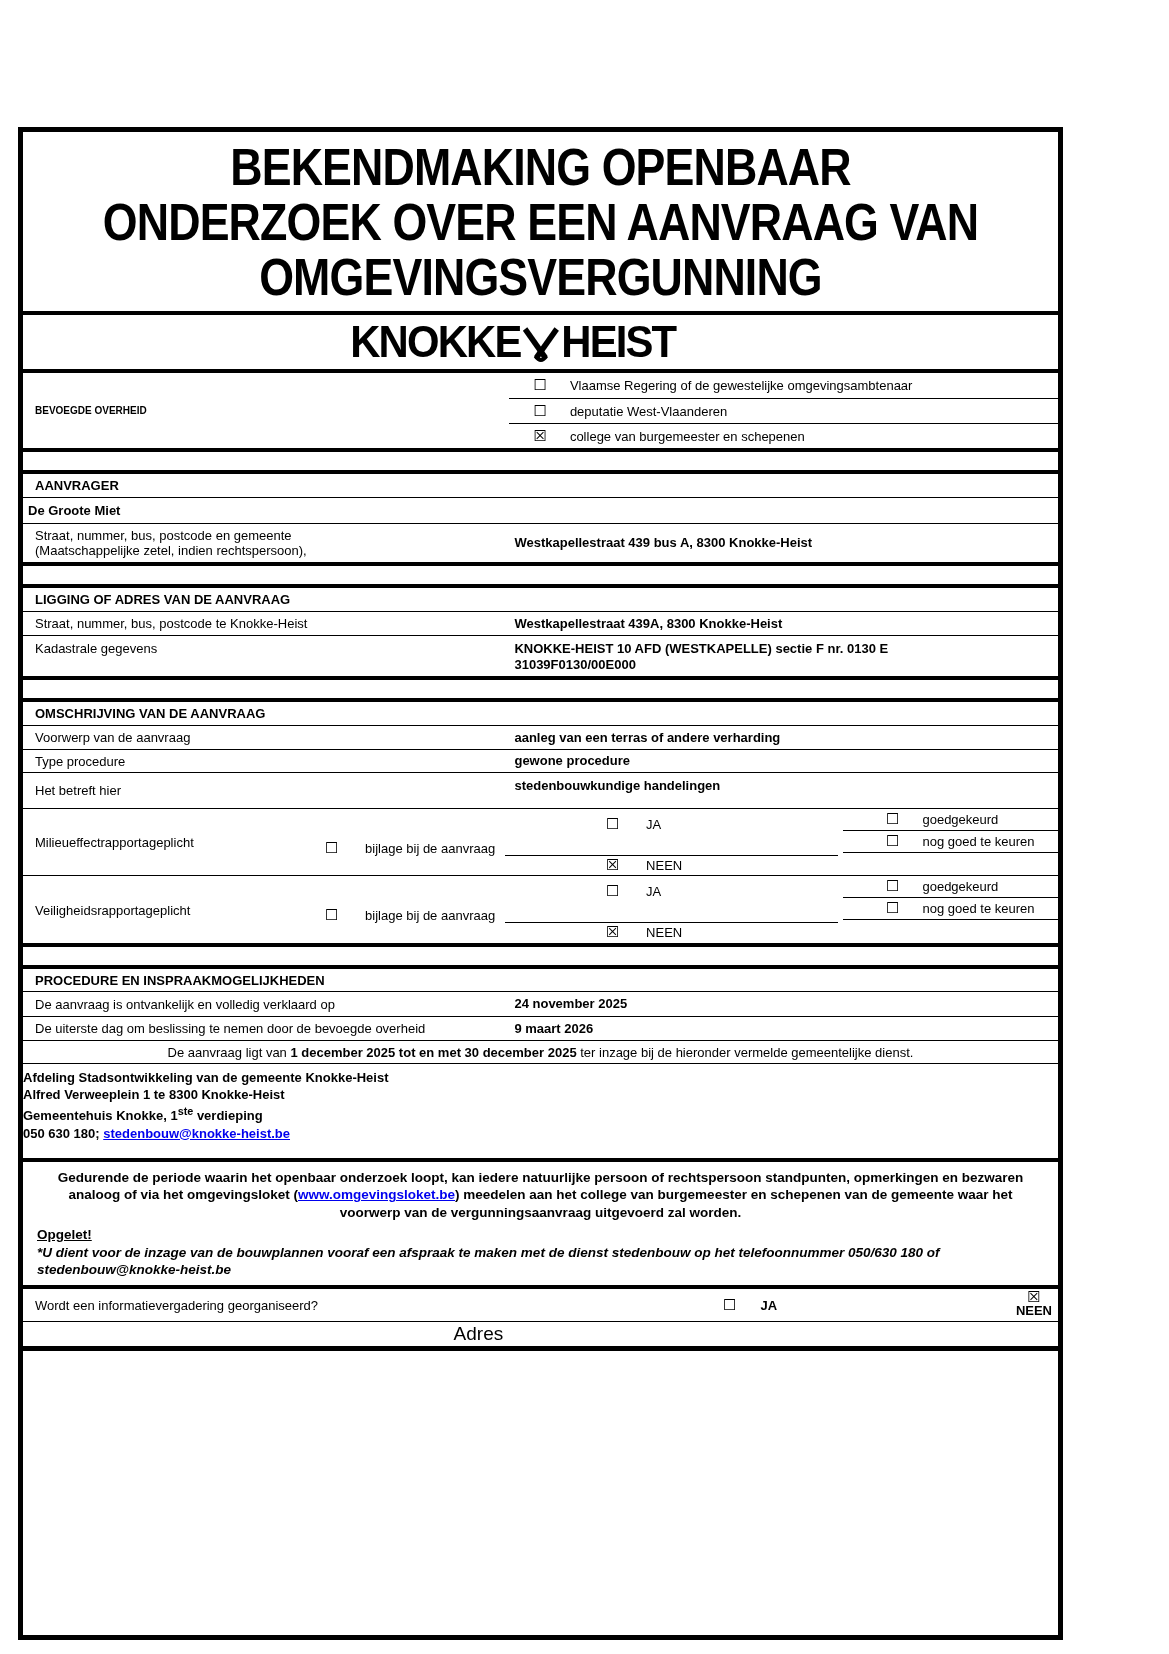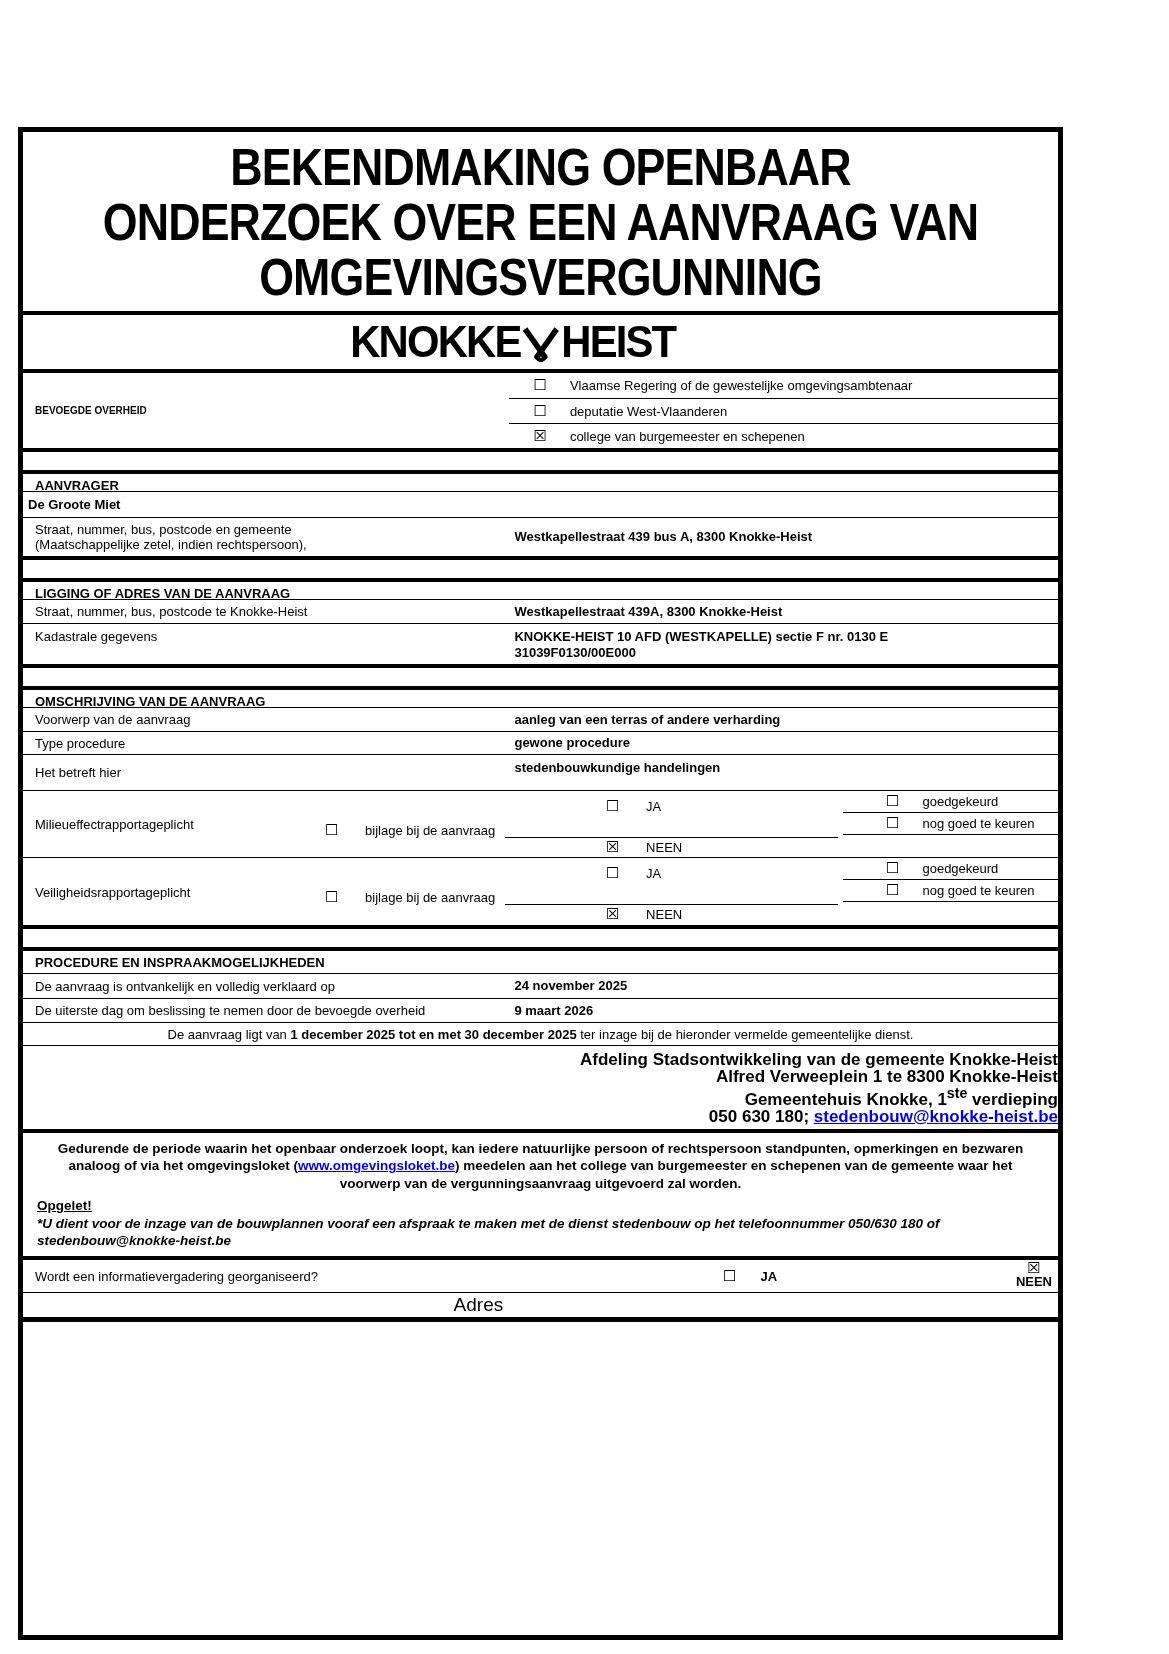--- a/index.html
+++ b/index.html
@@ -17,21 +17,21 @@
   .title-line {
     font-weight:bold; font-size:52px; line-height:1.06; letter-spacing:-1px;
     white-space:nowrap; transform:scaleX(0.86); transform-origin:center;
   }
   
   .logo-row { border-bottom:4px solid #000; height:58px; display:flex; align-items:center; justify-content:center; }
   .logo-text { display:flex; align-items:center; font-weight:bold; font-size:45px; letter-spacing:-2px; transform:scaleX(0.93); margin-right:55px; }
   .logo-gull { margin:6px 1px 0 1px; }
   
   .section { border-bottom:4px solid #000; }
-  .sec-header { font-weight:bold; font-size:13px; padding:4px 12px 3px; border-bottom:1.5px solid #000; height:18px; }
+  .sec-header { font-weight:bold; font-size:13px; padding:4px 12px 3px; border-bottom:1.5px solid #000; height:24px; }
   .row { display:flex; border-bottom:1.5px solid #000; font-size:13px; }
   .row.last { border-bottom:none; }
   .lbl { flex:0 0 47%; padding:2px 8px 2px 12px; display:flex; flex-direction:column; justify-content:center; line-height:15px; }
   .val { flex:1; font-weight:bold; padding:2px 8px 2px 5px; display:flex; flex-direction:column; justify-content:center; line-height:16px; }
   .val.top, .lbl.top { justify-content:flex-start; padding-top:5px; }
   .r24{height:24px} .r25{height:25px} .r26{height:26px} .r38{height:38px} .r40{height:40px} .r36{height:36px} .r23{height:23px}
   .spacer { height:22px; border-bottom:4px solid #000; }
   
   .cb { font-family:"DejaVu Sans", sans-serif; font-size:15px; line-height:13px; display:inline-block; }
   
@@ -46,21 +46,21 @@
   .rapport.last { border-bottom:none; }
   .r-label { position:absolute; left:12px; top:50%; transform:translateY(-50%); }
   .r-bijlage { position:absolute; left:302px; top:32px; }
   .r-line { position:absolute; left:482px; width:333px; top:46px; border-top:1.5px solid #000; }
   .r-ja { position:absolute; left:583px; top:8px; }
   .r-neen { position:absolute; left:583px; top:49px; }
   .r-keur { position:absolute; left:820px; right:0; top:0; }
   .kcell { height:22px; border-bottom:1.5px solid #000; display:flex; align-items:center; padding-left:43px; }
   
   .inzage { text-align:center; padding:4px 0 3px; border-bottom:1.5px solid #000; font-size:13px; height:23px; }
-  .dienst { text-align:right; font-weight:bold; font-size:17px; padding:5px 0 4px; line-height:17px; }
+  .dienst { text-align:left; font-weight:bold; font-size:13px; padding:5px 0 16px; line-height:17px; }
   a.link { color:#0000EE; text-decoration:underline; font-weight:bold; }
   
   .bezwaar { border-bottom:4px solid #000; padding:7px 14px 6px; font-size:13.5px; font-weight:bold; line-height:17.5px; }
   .bezwaar .par { text-align:center; }
   .opgelet { text-decoration:underline; margin-top:5px; }
   .afspraak { font-style:italic; }
   
   .info-q { position:relative; height:33px; border-bottom:1.5px solid #000; font-size:13px; }
   .q-label { position:absolute; left:12px; top:50%; transform:translateY(-50%); }
   .q-ja { position:absolute; left:700px; top:50%; transform:translateY(-50%); }

